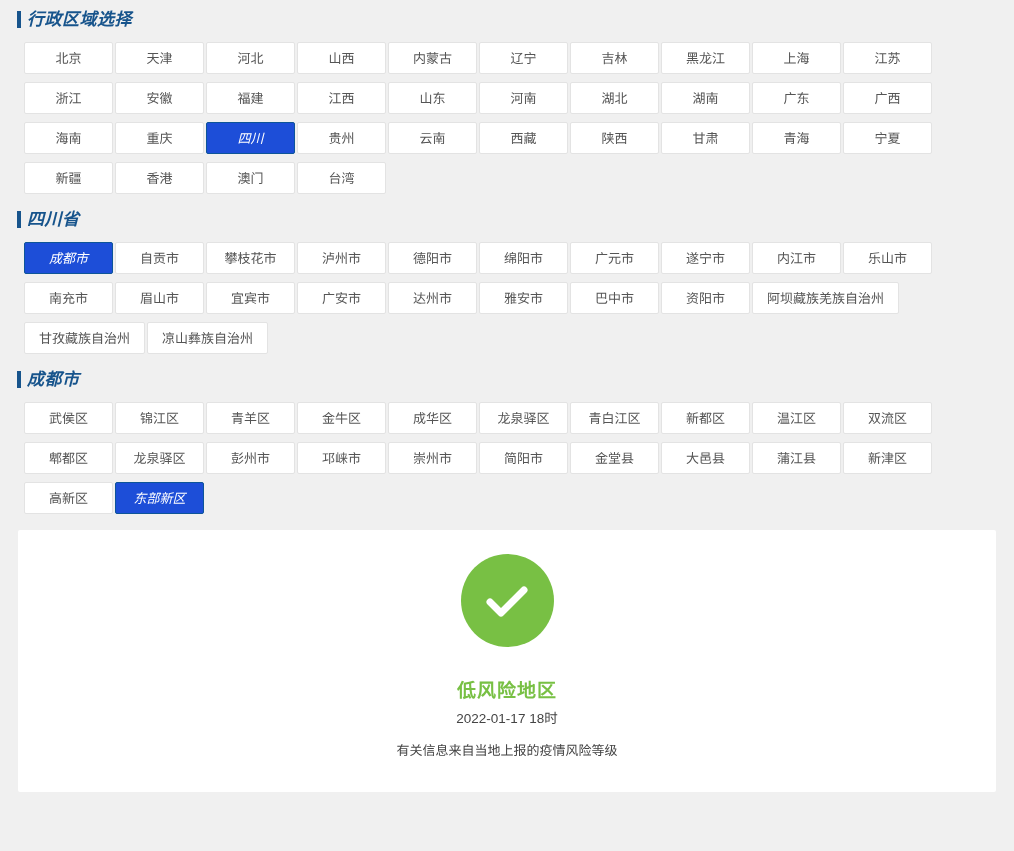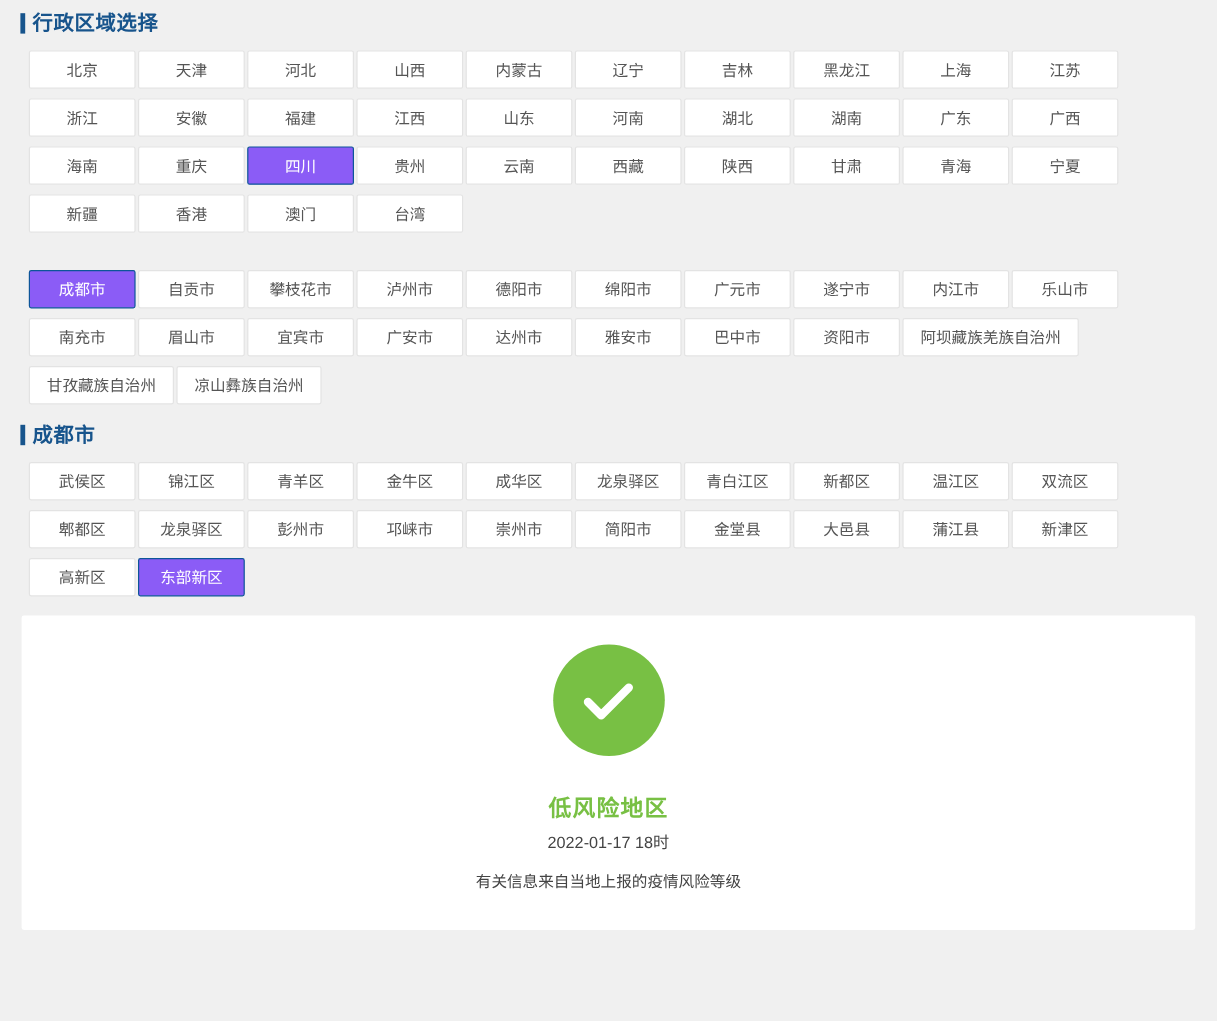--- a/index.html
+++ b/index.html
@@ -20,20 +20,21 @@
     background: #f0f0f0;
     position: relative;
   }
 
   
   .section-header {
     display: flex;
     align-items: flex-end;
     padding-left: 17px;
     margin: 0;
+    font-style: italic;
   }
   .section-header .accent-bar {
     width: 4px;
     height: 17px;
     background: #17548c;
     margin-right: 6px;
     flex: 0 0 auto;
     border-radius: 0;
   }
   .section-header .section-title {
@@ -68,23 +69,24 @@
     cursor: pointer;
     padding: 0 8px;
     line-height: 1;
   }
   .region-btn.wide {
     width: auto;
     min-width: 89px;
     padding: 0 14px;
   }
   .region-btn.selected {
-    background: #8b5cf6;
+    background: #1d4ed8;
     border-color: #0d5599;
     color: #ffffff;
+    font-style: italic;
   }
 
   
   .sp-1 { height: 11px; }
   .sp-2 { height: 14px; }
 
   .group-gap { height: 9px; }
 
   
   .result-card {
@@ -170,20 +172,24 @@
       <div class="region-btn">甘肃</div>
       <div class="region-btn">青海</div>
       <div class="region-btn">宁夏</div>
       <div class="region-btn">新疆</div>
       <div class="region-btn">香港</div>
       <div class="region-btn">澳门</div>
       <div class="region-btn">台湾</div>
     </div>
 
   <div class="group-gap"></div>
+  <div class="section-header">
+    <span class="accent-bar"></span>
+    <span class="section-title">四川省</span>
+  </div>
   <div class="sp-2"></div>
   <div class="region-grid" id="city-grid">
       <div class="region-btn selected">成都市</div>
       <div class="region-btn">自贡市</div>
       <div class="region-btn">攀枝花市</div>
       <div class="region-btn">泸州市</div>
       <div class="region-btn">德阳市</div>
       <div class="region-btn">绵阳市</div>
       <div class="region-btn">广元市</div>
       <div class="region-btn">遂宁市</div>

